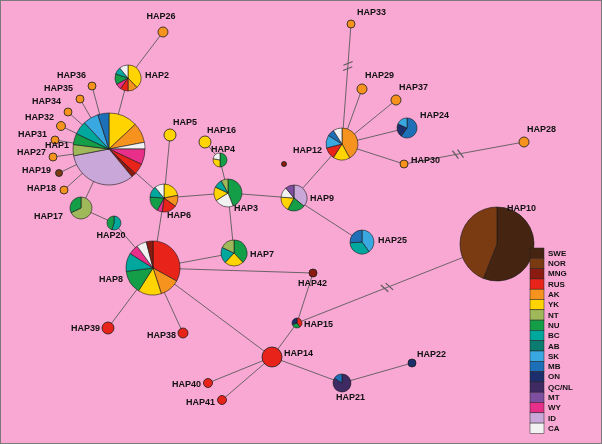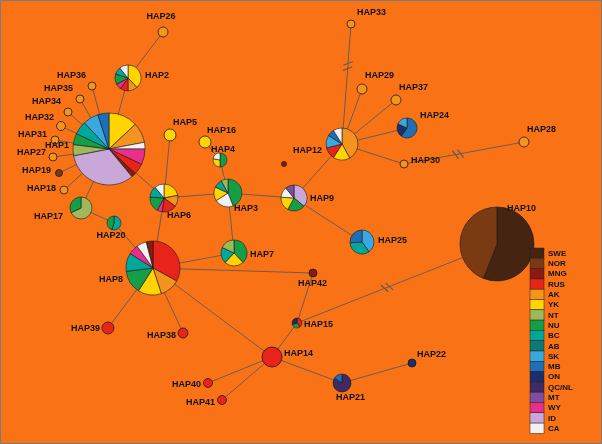--- a/index.html
+++ b/index.html
@@ -1,19 +1,19 @@
 <!DOCTYPE html>
 <html><head>
 <meta charset="utf-8">
 <style>
   html,body{margin:0;padding:0;background:#e9e9e9;}
   .figure{
     position:relative;
     width:602px;height:444px;
-    background:#f97316;
+    background:#f9a8d4;
     border:1px solid #7a7a7a;
     box-sizing:border-box;
     font-family:"Liberation Sans", sans-serif;
     overflow:hidden;
   }
   svg{display:block;}
   svg text{font-family:"Liberation Sans", sans-serif;}
 </style>
 </head>
 <body>

